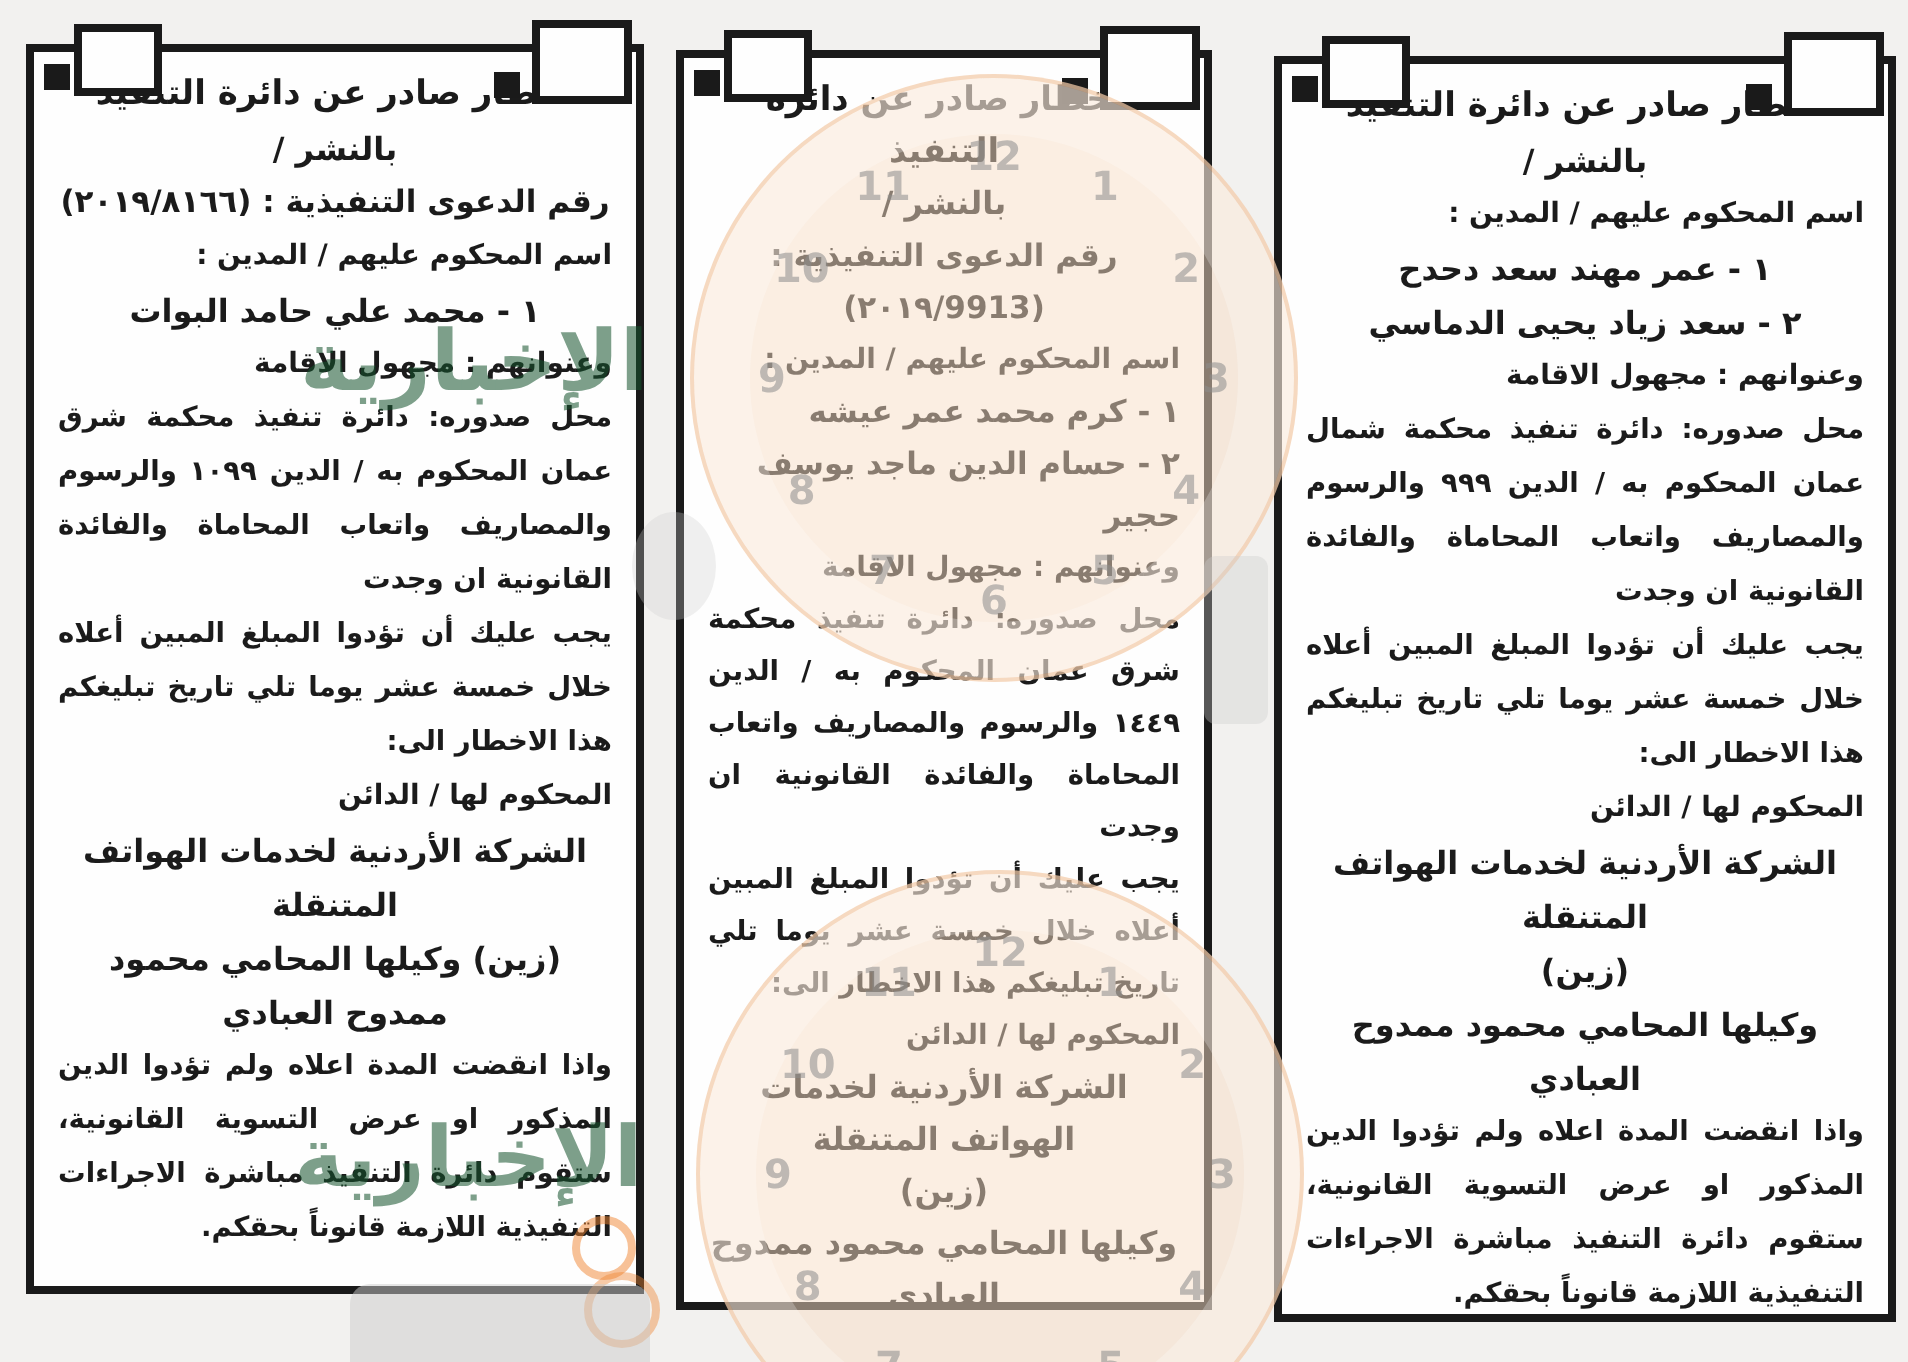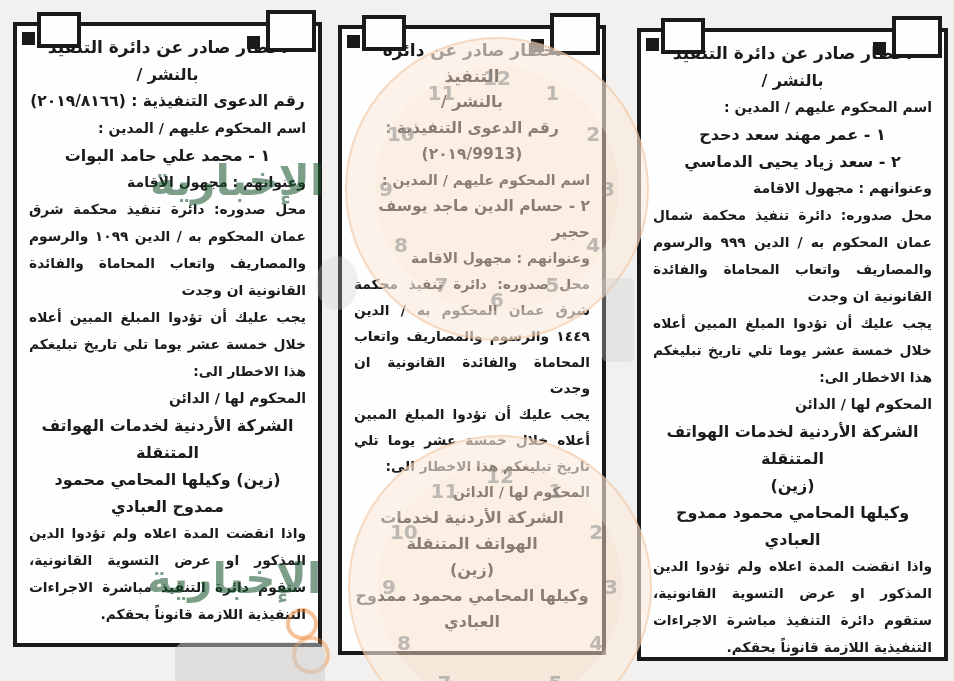--- a/index.html
+++ b/index.html
@@ -133,20 +133,21 @@
   <article class="notice n-middle">
     <div class="corner tr"></div>
     <div class="corner tl"></div>
     <div class="sq sq-tr"></div>
     <div class="sq sq-tl"></div>
     <div class="content">
         <p class="blk b-title">اخطار صادر عن دائرة التنفيذ</p>
         <p class="blk b-slash">بالنشر /</p>
         <p class="blk b-case">رقم الدعوى التنفيذية : (٢٠١٩/9913)</p>
         <p class="blk b-label">اسم المحكوم عليهم / المدين :</p>
+        <p class="blk b-name-right">١ - كرم محمد عمر عيشه</p>
         <p class="blk b-name-right">٢ - حسام الدين ماجد يوسف حجير</p>
         <p class="blk b-label">وعنوانهم : مجهول الاقامة</p>
         <p class="blk b-body">محل صدوره: دائرة تنفيذ محكمة شرق عمان المحكوم به / الدين ١٤٤٩ والرسوم والمصاريف واتعاب المحاماة والفائدة القانونية ان وجدت</p>
         <p class="blk b-body">يجب عليك أن تؤدوا المبلغ المبين أعلاه خلال خمسة عشر يوما تلي تاريخ تبليغكم هذا الاخطار الى:</p>
         <p class="blk b-label">المحكوم لها / الدائن</p>
         <p class="blk b-name">الشركة الأردنية لخدمات الهواتف المتنقلة</p>
         <p class="blk b-name">(زين)</p>
         <p class="blk b-name">وكيلها المحامي محمود ممدوح العبادي</p>
       </div>
   </article>

